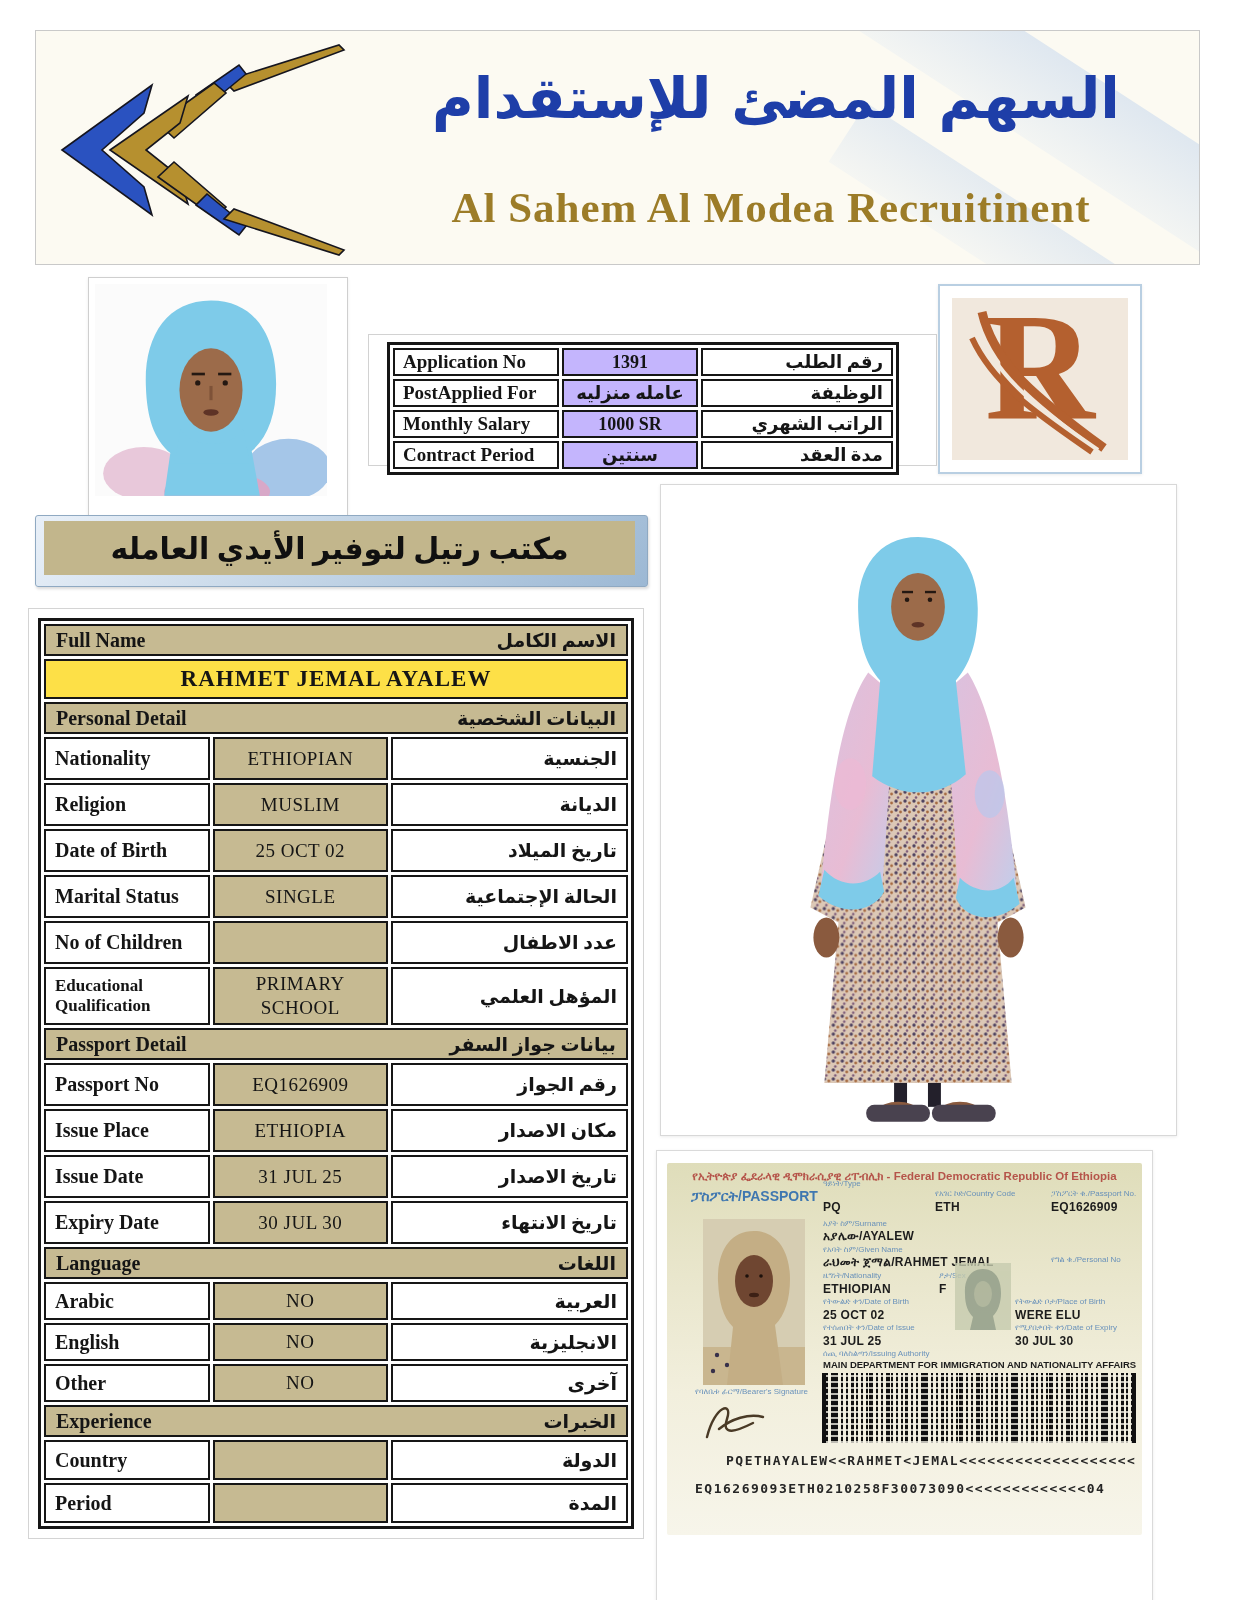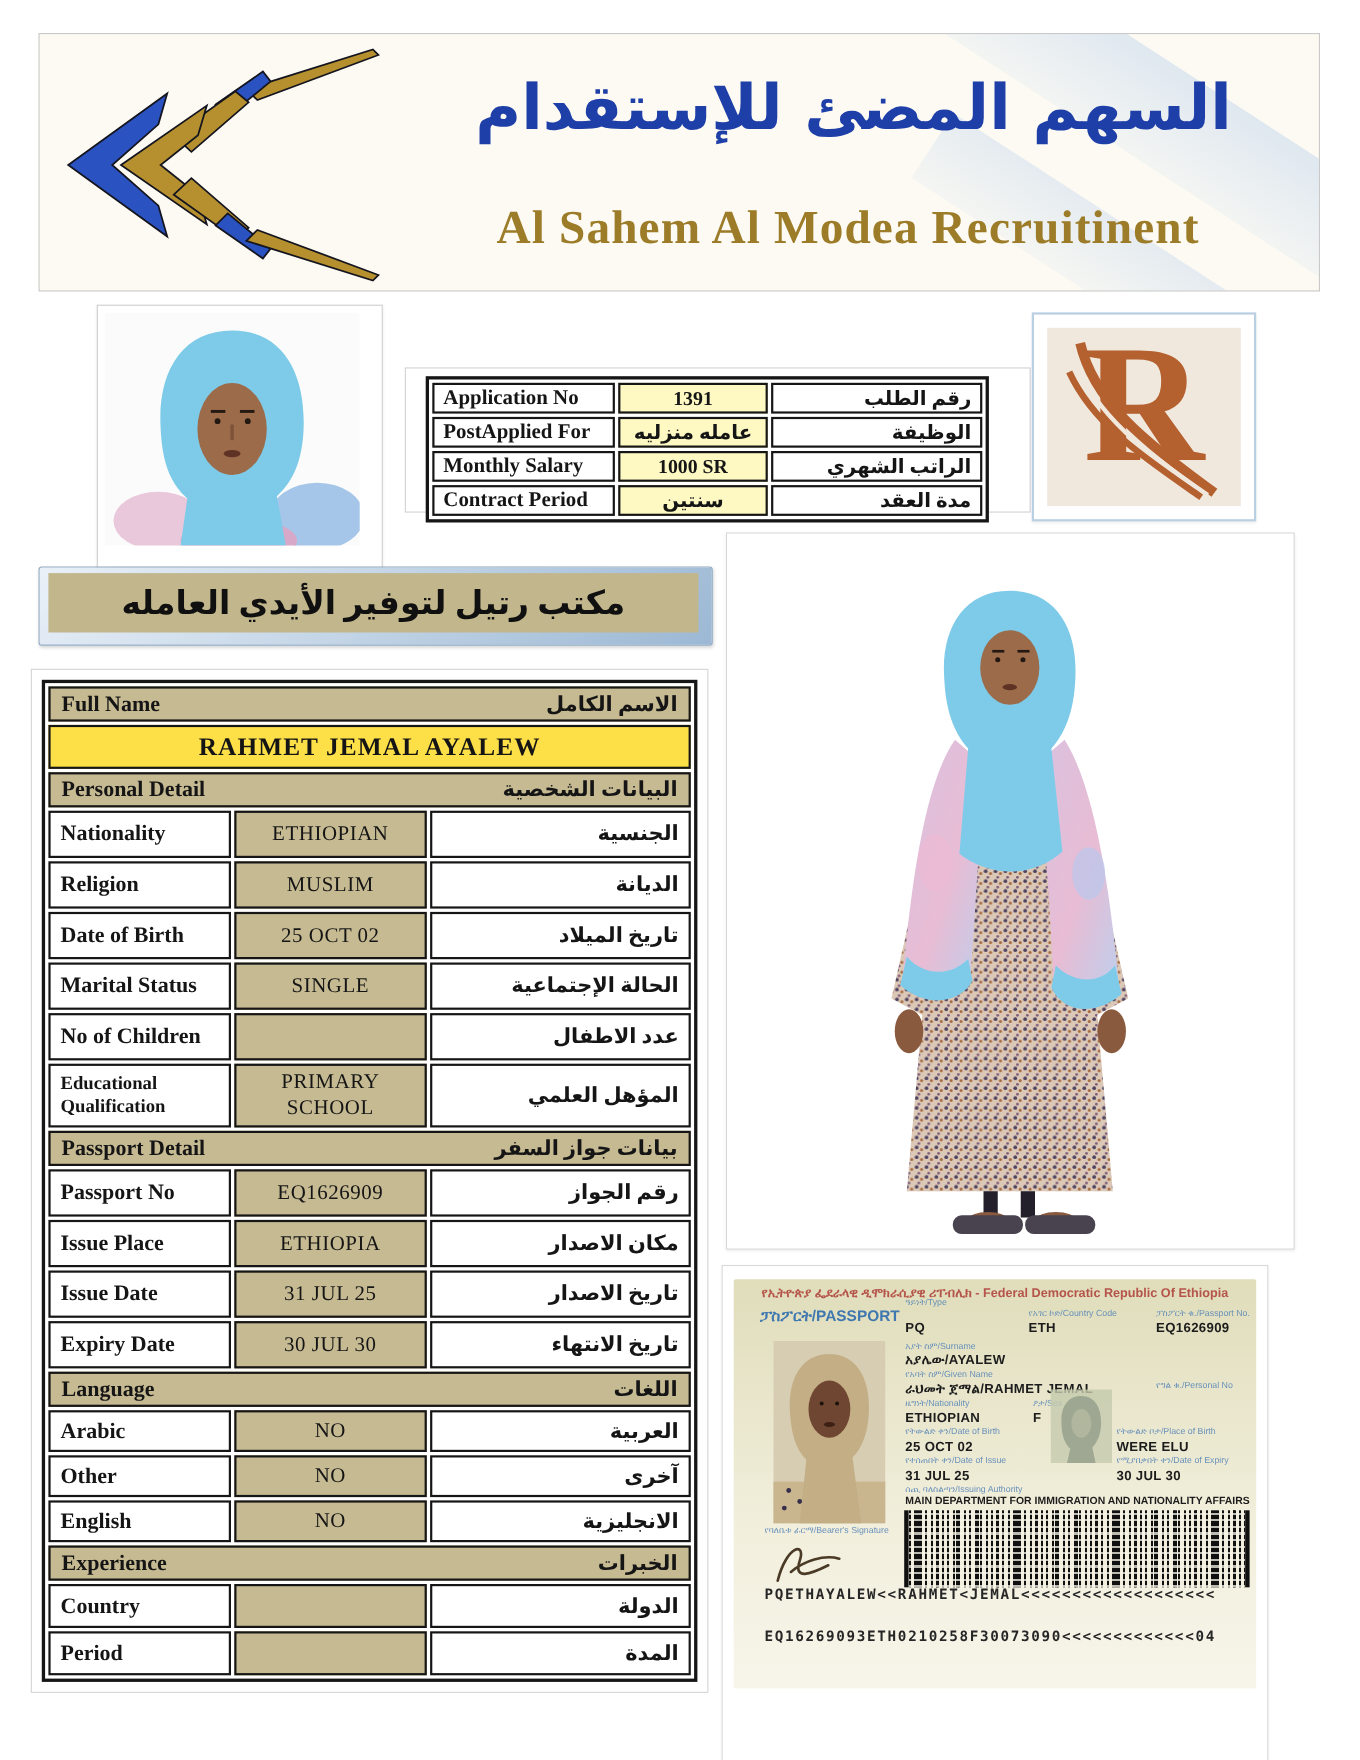--- a/index.html
+++ b/index.html
@@ -31,21 +31,21 @@
   .passport-box{left:656px;top:1150px;width:497px;height:514px;border:1px solid #dadada;
     padding:12px 10px;box-sizing:border-box;background:#fff;}
 
   
   .appinfo-box{position:absolute;left:368px;top:334px;width:569px;height:132px;background:#fff;
     border:1px solid #d2d2d2;box-sizing:border-box;padding:7px 0 0 18px;}
   table.doc{border-collapse:separate;border-spacing:3px;border:3px solid #161616;background:#fff;}
   table.doc td{border:2px solid #161616;vertical-align:middle;box-sizing:border-box;}
   .app-t td{height:22px;}
   .app-t .c-en{width:166px;font-weight:bold;font-size:19px;padding-left:8px;background:#fff;}
-  .app-t .c-val{width:136px;text-align:center;font-weight:bold;font-size:18px;background:#fef9c3;}
+  .app-t .c-val{width:136px;text-align:center;font-weight:bold;font-size:18px;background:#c4b5fd;}
   .app-t .c-ar{width:192px;text-align:right;padding-right:8px;direction:rtl;font-weight:bold;font-size:18px;background:#fff;}
 
   
   .banner{position:absolute;left:35px;top:515px;width:613px;height:72px;box-sizing:border-box;
     background:linear-gradient(135deg,#e9f0f8 0%,#c6d7e8 45%,#9cb8d4 100%);
     border:1px solid #8fa9c2;border-radius:3px;padding:5px 12px 11px 8px;box-shadow:1px 2px 3px rgba(0,0,0,.15);}
   .banner-inner{width:100%;height:100%;background:#c2b68c;display:flex;align-items:center;justify-content:center;}
   .banner-text{font-weight:bold;font-size:30px;color:#101010;direction:rtl;}
 
   
@@ -77,21 +77,21 @@
   .pp-ghost{position:absolute;left:288px;top:100px;opacity:.8;}
   .pp-barcode{position:absolute;left:155px;top:210px;width:306px;height:70px;background-color:#f1eedd;
     border-left:4px solid #101010;border-right:4px solid #101010;
     background-image:
       repeating-linear-gradient(0deg,rgba(246,244,232,.75) 0 2px,transparent 2px 6px),
       repeating-linear-gradient(90deg,#101010 0 2px,transparent 2px 5px),
       repeating-linear-gradient(90deg,transparent 0 7px,#101010 7px 10px,transparent 10px 18px);}
   .pp-sig{position:absolute;left:30px;top:234px;}
   .mrz{position:absolute;left:28px;font-family:"DejaVu Sans Mono","Liberation Mono",monospace;
     font-size:13px;font-weight:bold;letter-spacing:1.5px;color:#262626;white-space:nowrap;}
-  .mrz1{top:280px;} .mrz2{top:318px;}
+  .mrz1{top:290px;margin-left:31px;} .mrz2{top:318px;}
 </style>
 </head>
 <body>
 
 <div class="header-box">
   <div class="hstripe s1"></div>
   <div class="hstripe s2"></div>
   <svg class="logo-svg" width="300" height="215" viewBox="0 0 300 215">
     <g stroke="#15151f" stroke-width="1.6">
       <polygon points="170,38 285,2 290,7 180,48" fill="#b6902f"></polygon>
@@ -257,28 +257,28 @@
           <span class="sar">اللغات</span>
         </div>
       </td>
     </tr>
     <tr class="row-h38">
       <td class="c-en">Arabic</td>
       <td class="c-val">NO</td>
       <td class="c-ar">العربية</td>
     </tr>
     <tr class="row-h38">
+      <td class="c-en">English</td>
+      <td class="c-val">NO</td>
+      <td class="c-ar">الانجليزية</td>
+    </tr>
+    <tr class="row-h38">
       <td class="c-en">Other</td>
       <td class="c-val">NO</td>
       <td class="c-ar">آخرى</td>
-    </tr>
-    <tr class="row-h38">
-      <td class="c-en">English</td>
-      <td class="c-val">NO</td>
-      <td class="c-ar">الانجليزية</td>
     </tr>
     <tr>
       <td class="sect" colspan="3">
         <div class="sectrow">
           <span class="sen">Experience</span>
           <span class="sar">الخبرات</span>
         </div>
       </td>
     </tr>
     <tr class="row-h40">

